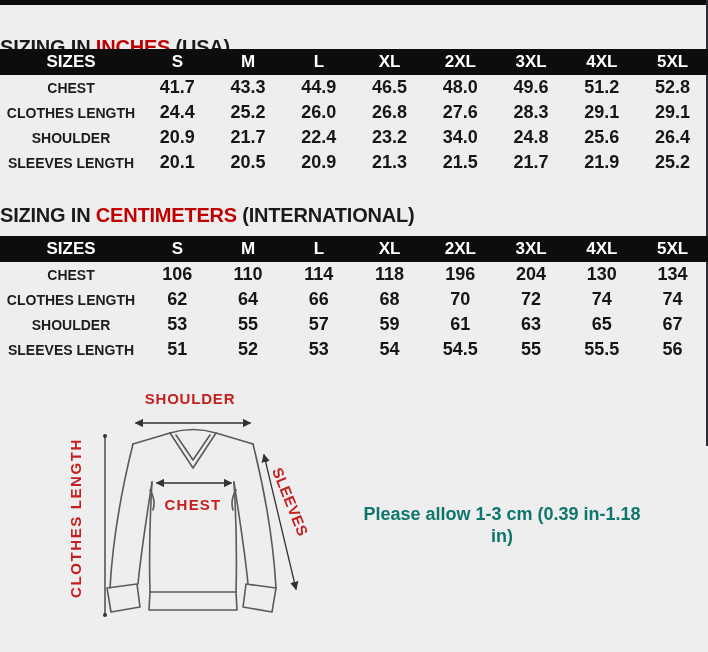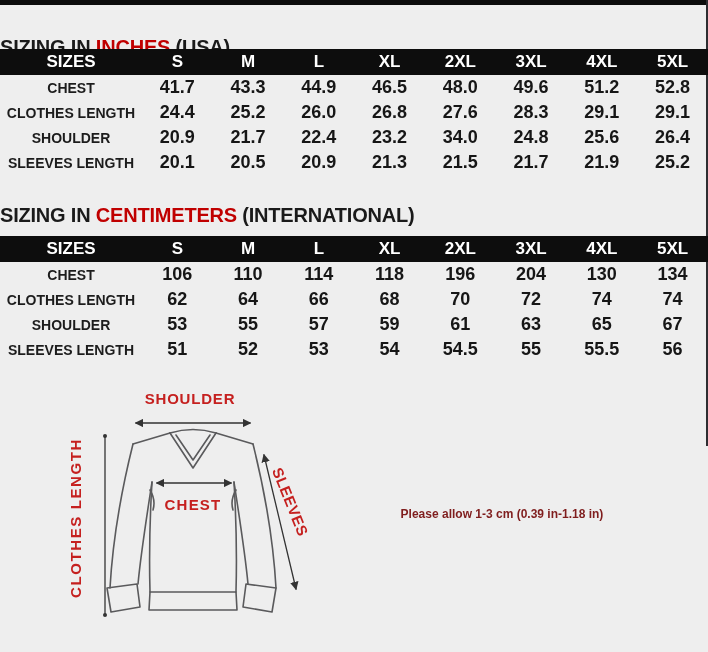--- a/index.html
+++ b/index.html
@@ -32,21 +32,21 @@
   .size-table td{height:25px;text-align:center;padding:0;vertical-align:middle;}
   .size-table td.row-label{font-size:14px;font-weight:bold;color:#1c1c1c;}
   .size-table td.cell-value{font-size:18px;font-weight:bold;color:#161616;}
   #diagram-svg{position:absolute;left:0;top:0;width:708px;height:652px;pointer-events:none;}
   .sweater{fill:none;stroke:#5a5a5c;stroke-width:1.6;stroke-linejoin:round;stroke-linecap:round;}
   .dim{fill:none;stroke:#333333;stroke-width:1.3;stroke-linecap:round;}
   .dim-dot{fill:#333333;stroke:none;}
   .diagram-label{font-family:"Liberation Sans","DejaVu Sans",sans-serif;font-weight:bold;font-size:15px;}
   .note{
     position:absolute;left:352px;top:503px;width:300px;text-align:center;
-    font-size:12px;font-weight:bold;color:#7f1d1d;line-height:22px;
+    font-size:18px;font-weight:bold;color:#0f766e;line-height:22px;
   }
 </style>
 </head>
 <body>
 
 <div class="top-border"></div>
 <div class="right-border"></div>
 
 <div class="section-title" id="title-inches"><span>SIZING IN </span><span class="red">INCHES</span><span> (USA)</span></div>
 

